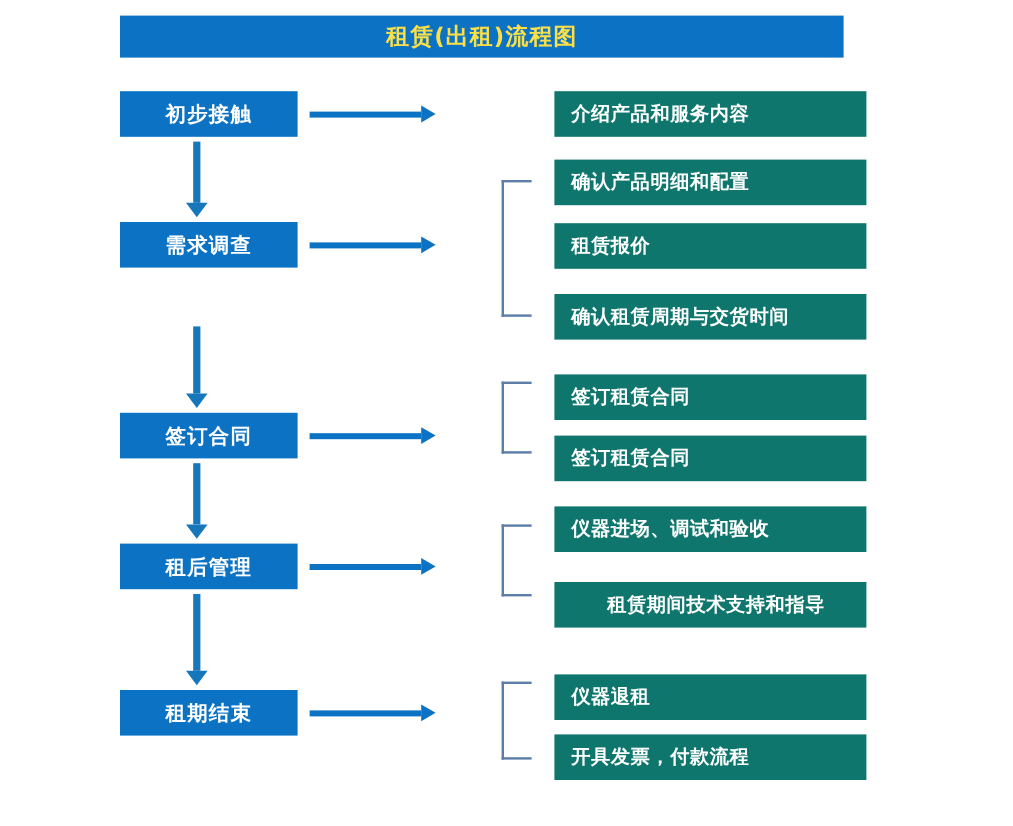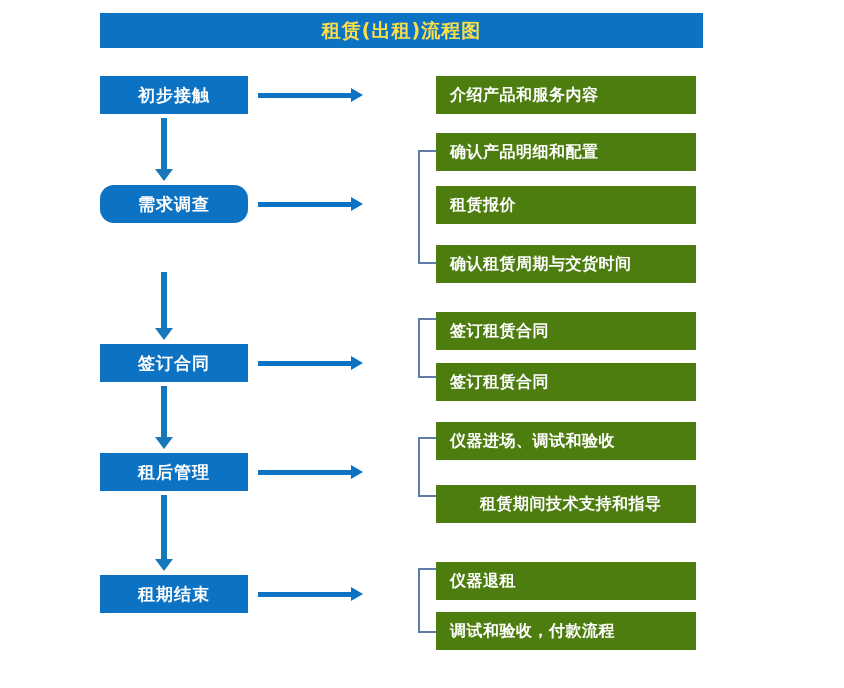--- a/index.html
+++ b/index.html
@@ -41,24 +41,24 @@
     color: #ffffff;
     font-size: 17px;
     font-weight: bold;
     display: flex;
     align-items: center;
     justify-content: center;
     letter-spacing: 1px;
   }
   .detail-box {
     position: absolute;
-    left: 436px;
+    left: 462px;
     width: 260px;
     height: 38px;
-    background: #4d7c0f;
+    background: #0f766e;
     color: #ffffff;
     font-size: 16px;
     font-weight: bold;
     display: flex;
     align-items: center;
     padding-left: 14px;
     box-sizing: border-box;
     letter-spacing: 0.5px;
   }
   
@@ -114,21 +114,21 @@
 </style>
 </head>
 <body>
 
 <div id="canvas">
 
   <div class="title-bar">租赁(出租)流程图</div>
 
   <div class="stage-box" style="top:76px;">初步接触</div>
 
-  <div class="stage-box" style="top:185px;border-radius:14px;">需求调查</div>
+  <div class="stage-box" style="top:185px;">需求调查</div>
 
   <div class="stage-box" style="top:344px;">签订合同</div>
 
   <div class="stage-box" style="top:575px;">租期结束</div>
 
   <div class="stage-box" style="top:453px;">租后管理</div>
 
   <div class="v-arrow" style="left:155px; top:118px; height:63px;">
     <div class="shaft" style="height:51px;"></div>
     <div class="head" style="top:51px;"></div>
@@ -193,15 +193,15 @@
   <div class="detail-box" style="top:312px;">签订租赁合同</div>
 
   <div class="detail-box" style="top:363px;">签订租赁合同</div>
 
   <div class="detail-box" style="top:422px;">仪器进场、调试和验收</div>
 
   <div class="detail-box" style="top:485px;padding-left:44px;">租赁期间技术支持和指导</div>
 
   <div class="detail-box" style="top:562px;">仪器退租</div>
 
-  <div class="detail-box" style="top:612px;">调试和验收，付款流程</div>
+  <div class="detail-box" style="top:612px;">开具发票，付款流程</div>
 
 </div>
 
 </body></html>

